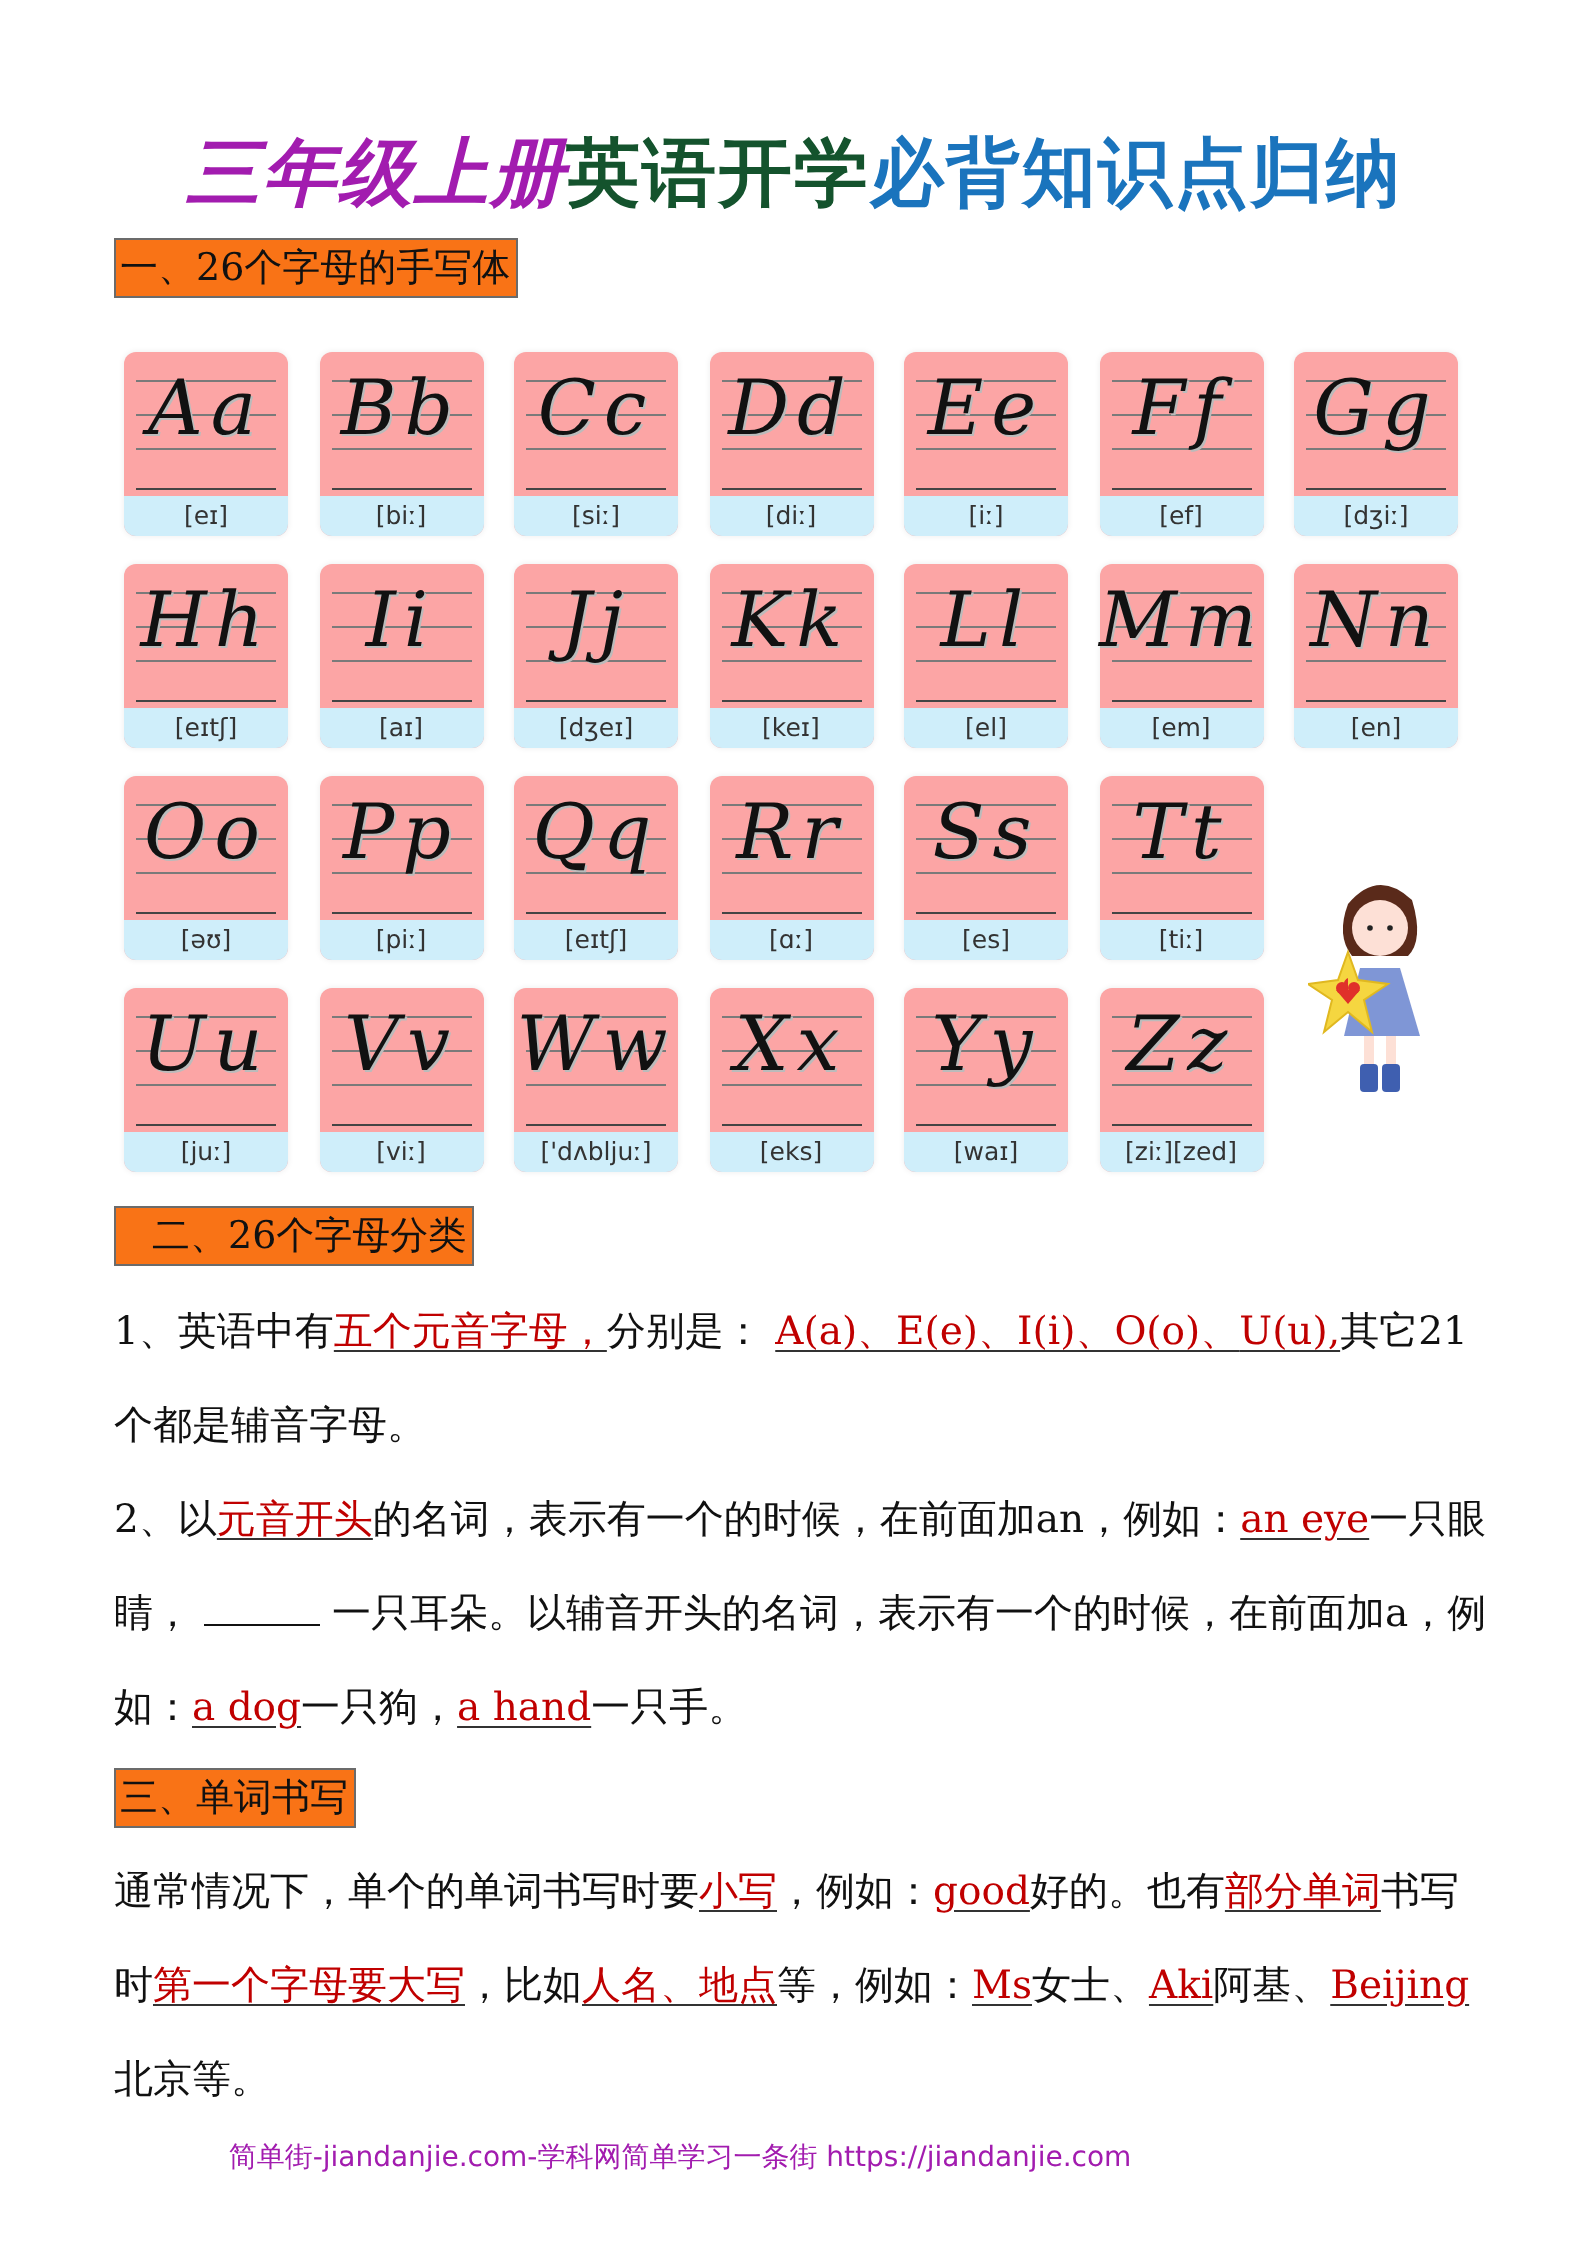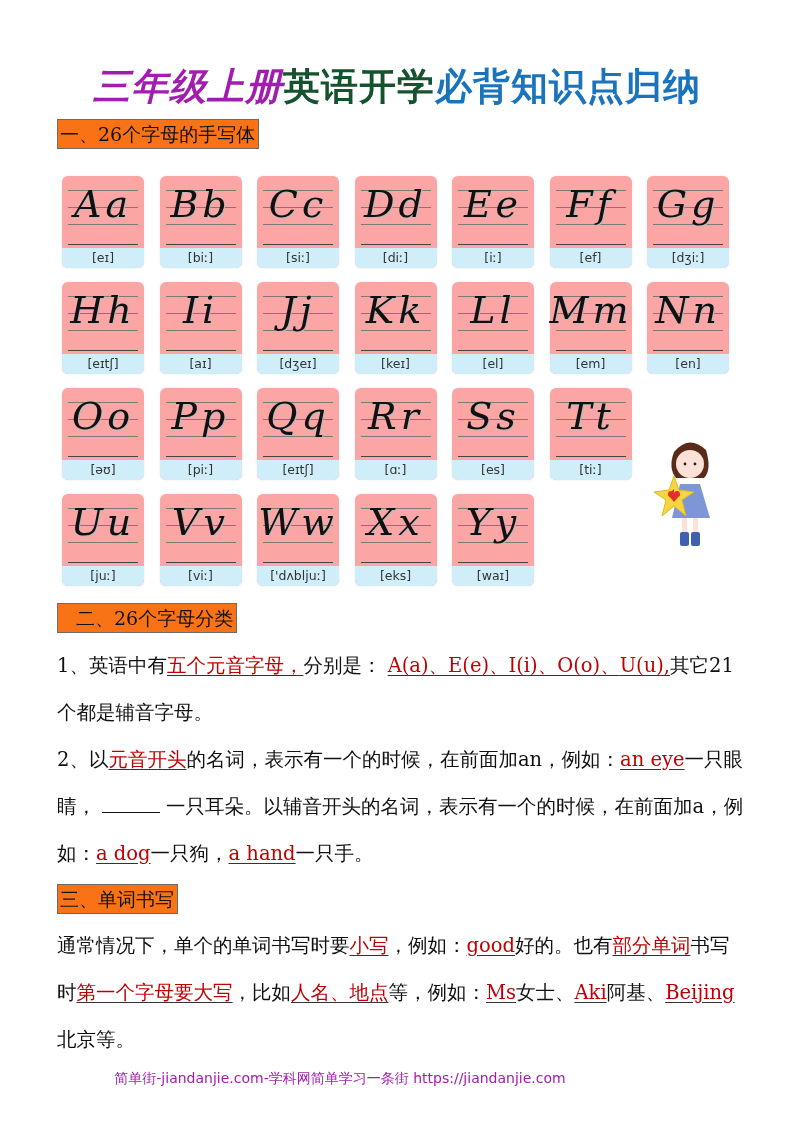--- a/index.html
+++ b/index.html
@@ -292,20 +292,30 @@
     </div>
     <div class="card" style="left: 390px; top: 318px;">
       <div class="lines">
         <i></i>
         <i></i>
         <i></i>
         <i></i>
       </div>
       <div class="glyph">Yy</div>
       <div class="phon">[waɪ]</div>
+    </div>
+    <div class="card" style="left: 487.5px; top: 318px;">
+      <div class="lines">
+        <i></i>
+        <i></i>
+        <i></i>
+        <i></i>
+      </div>
+      <div class="glyph">Zz</div>
+      <div class="phon">[ziː][zed]</div>
     </div>
   </div>
 
 <svg class="girl" viewBox="0 0 70 120">
   <path d="M20 20 Q35 2 52 18 Q58 38 50 46 L22 46 Q14 36 20 20Z" fill="#5a2a1a"></path>
   <ellipse cx="36" cy="32" rx="14" ry="14" fill="#fde0d6"></ellipse>
   <circle cx="31" cy="32" r="1.4" fill="#222"></circle>
     <circle cx="41" cy="32" r="1.4" fill="#222"></circle>
   <path d="M26 52 L46 52 L56 86 L18 86 Z" fill="#7f96d6"></path>
   <polygon points="20,44 25,58 40,60 28,68 32,84 20,74 8,84 12,68 0,60 15,58" fill="#f5d640" stroke="#e0b820" stroke-width="1"></polygon>

